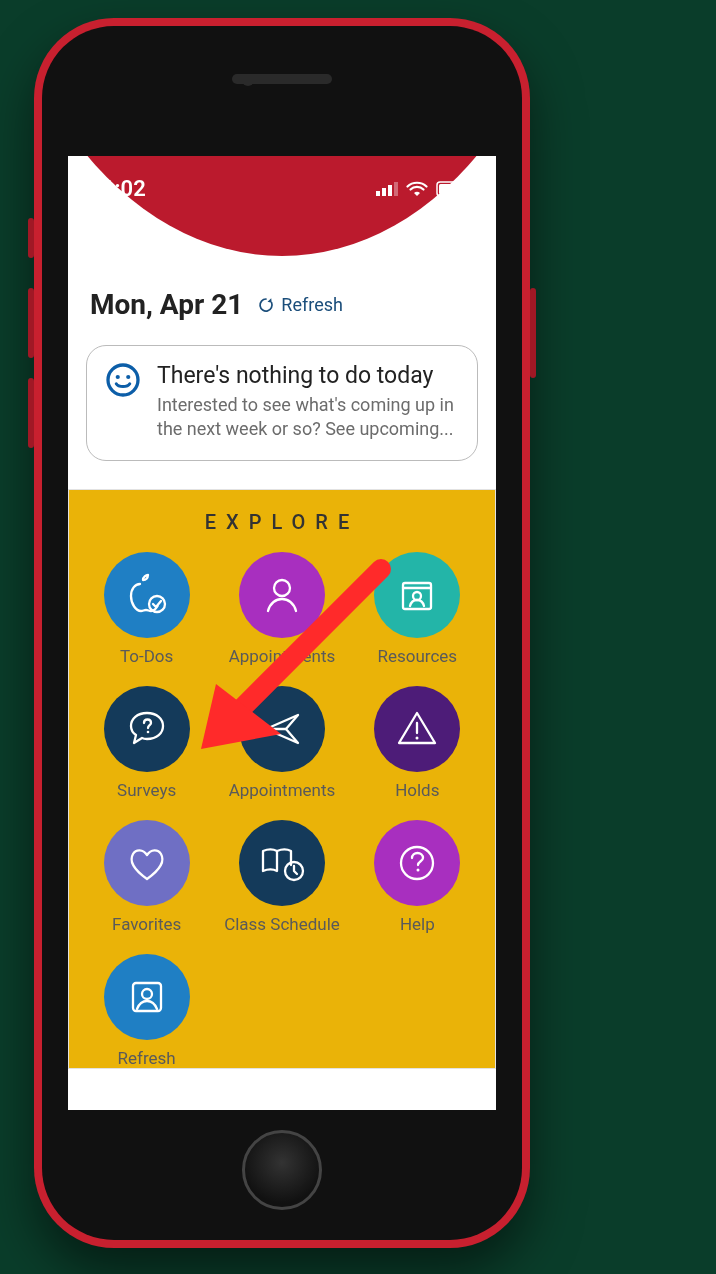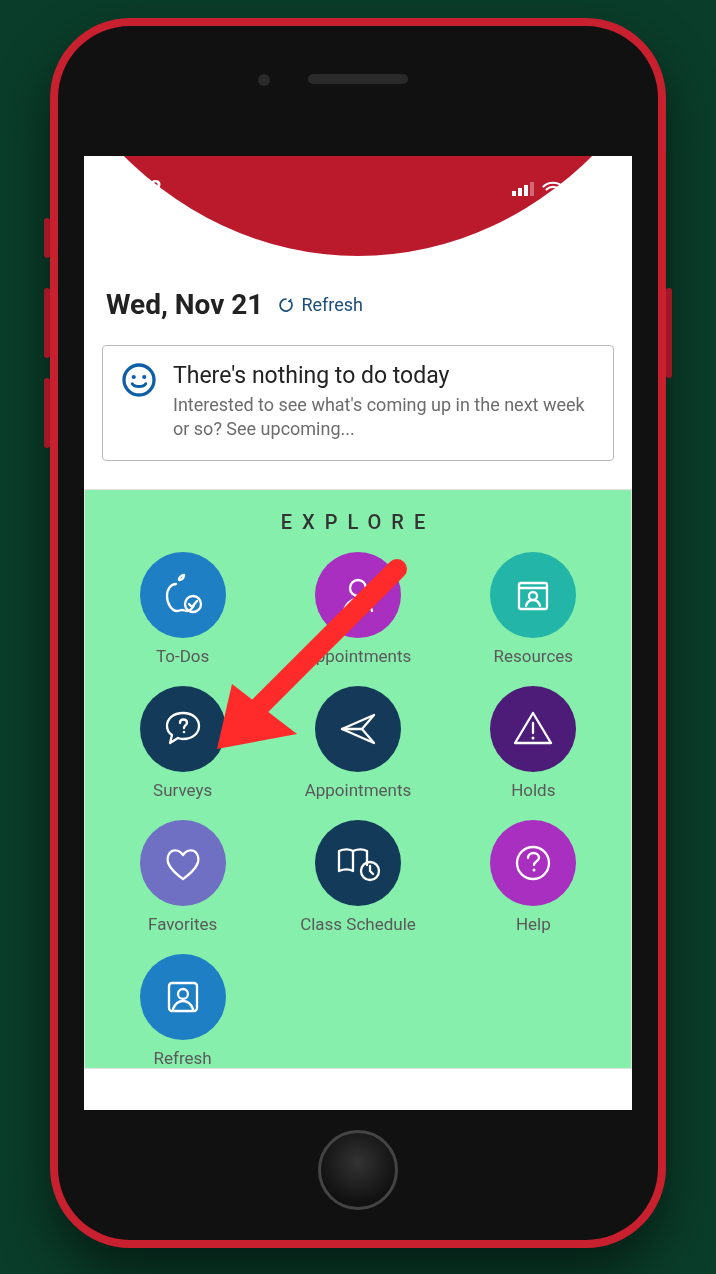--- a/index.html
+++ b/index.html
@@ -6,23 +6,23 @@
   body {
     width: 716px;
     height: 1274px;
     background: #0a3d2a;
     font-family: -apple-system, BlinkMacSystemFont, "Segoe UI", Roboto, Helvetica, Arial, sans-serif;
     position: relative;
     overflow: hidden;
   }
   .phone-frame {
     position: absolute;
-    left: 50px;
+    left: 34px;
     top: 18px;
-    width: 616px;
+    width: 496px;
     height: 1230px;
     background: #c8202f;
     border-radius: 80px;
     box-shadow: 0 25px 50px rgba(0,0,0,0.5);
     padding-left: 16px;
   }
   .side-btn {
     position: absolute;
     background: #a01825;
     border-radius: 4px;
@@ -110,41 +110,41 @@
     gap: 6px;
     color: #1a4d7a;
     font-size: 18px;
     cursor: pointer;
   }
   .refresh-link svg { width: 18px; height: 18px; }
 
   .card {
     margin: 10px 18px 28px 18px;
     border: 1px solid #bbb;
-    border-radius: 4px;
+    border-radius: 20px;
     padding: 16px 18px 18px 18px;
     display: flex;
     gap: 16px;
     align-items: flex-start;
     background:#fff;
   }
   .card svg { flex: 0 0 auto; }
   .card-title {
     font-size: 23px;
     color: #222;
     margin-bottom: 4px;
   }
   .card-sub {
     font-size: 18px;
     color: #6c6c6c;
     line-height: 1.35;
   }
 
   .explore-section {
-    background: #86efac;
+    background: #eab308;
     border: 1px solid #e2e2e2;
     padding: 20px 10px 0 10px;
   }
   .explore-heading {
     text-align: center;
     letter-spacing: 10px;
     font-size: 20px;
     color: #333;
     font-weight: 500;
     margin-bottom: 18px;
@@ -212,21 +212,21 @@
             <svg width="32" height="16" viewBox="0 0 32 16">
                 <rect x="1" y="1" width="26" height="14" rx="3" stroke="#fff" stroke-width="1.5" fill="none"></rect>
                 <rect x="3" y="3" width="18" height="10" rx="1.5" fill="#fff"></rect>
                 <rect x="28.5" y="5" width="2.5" height="6" rx="1" fill="#fff"></rect>
               </svg>
           </div>
         </div>
       </div>
 
       <div class="date-row">
-        <span class="date-text">Wed, Nov 21</span>
+        <span class="date-text">Mon, Apr 21</span>
         <span class="refresh-link">
           <svg viewBox="0 0 24 24">
               <path d="M12 4 a8 8 0 1 0 7.5 5" fill="none" stroke="#1a4d7a" stroke-width="2.3" stroke-linecap="round"></path>
               <path d="M19 3 L19.5 9 L14 7.5 Z" fill="#1a4d7a"></path>
             </svg>
           <span>Refresh</span>
         </span>
       </div>
 
       <div class="card">

